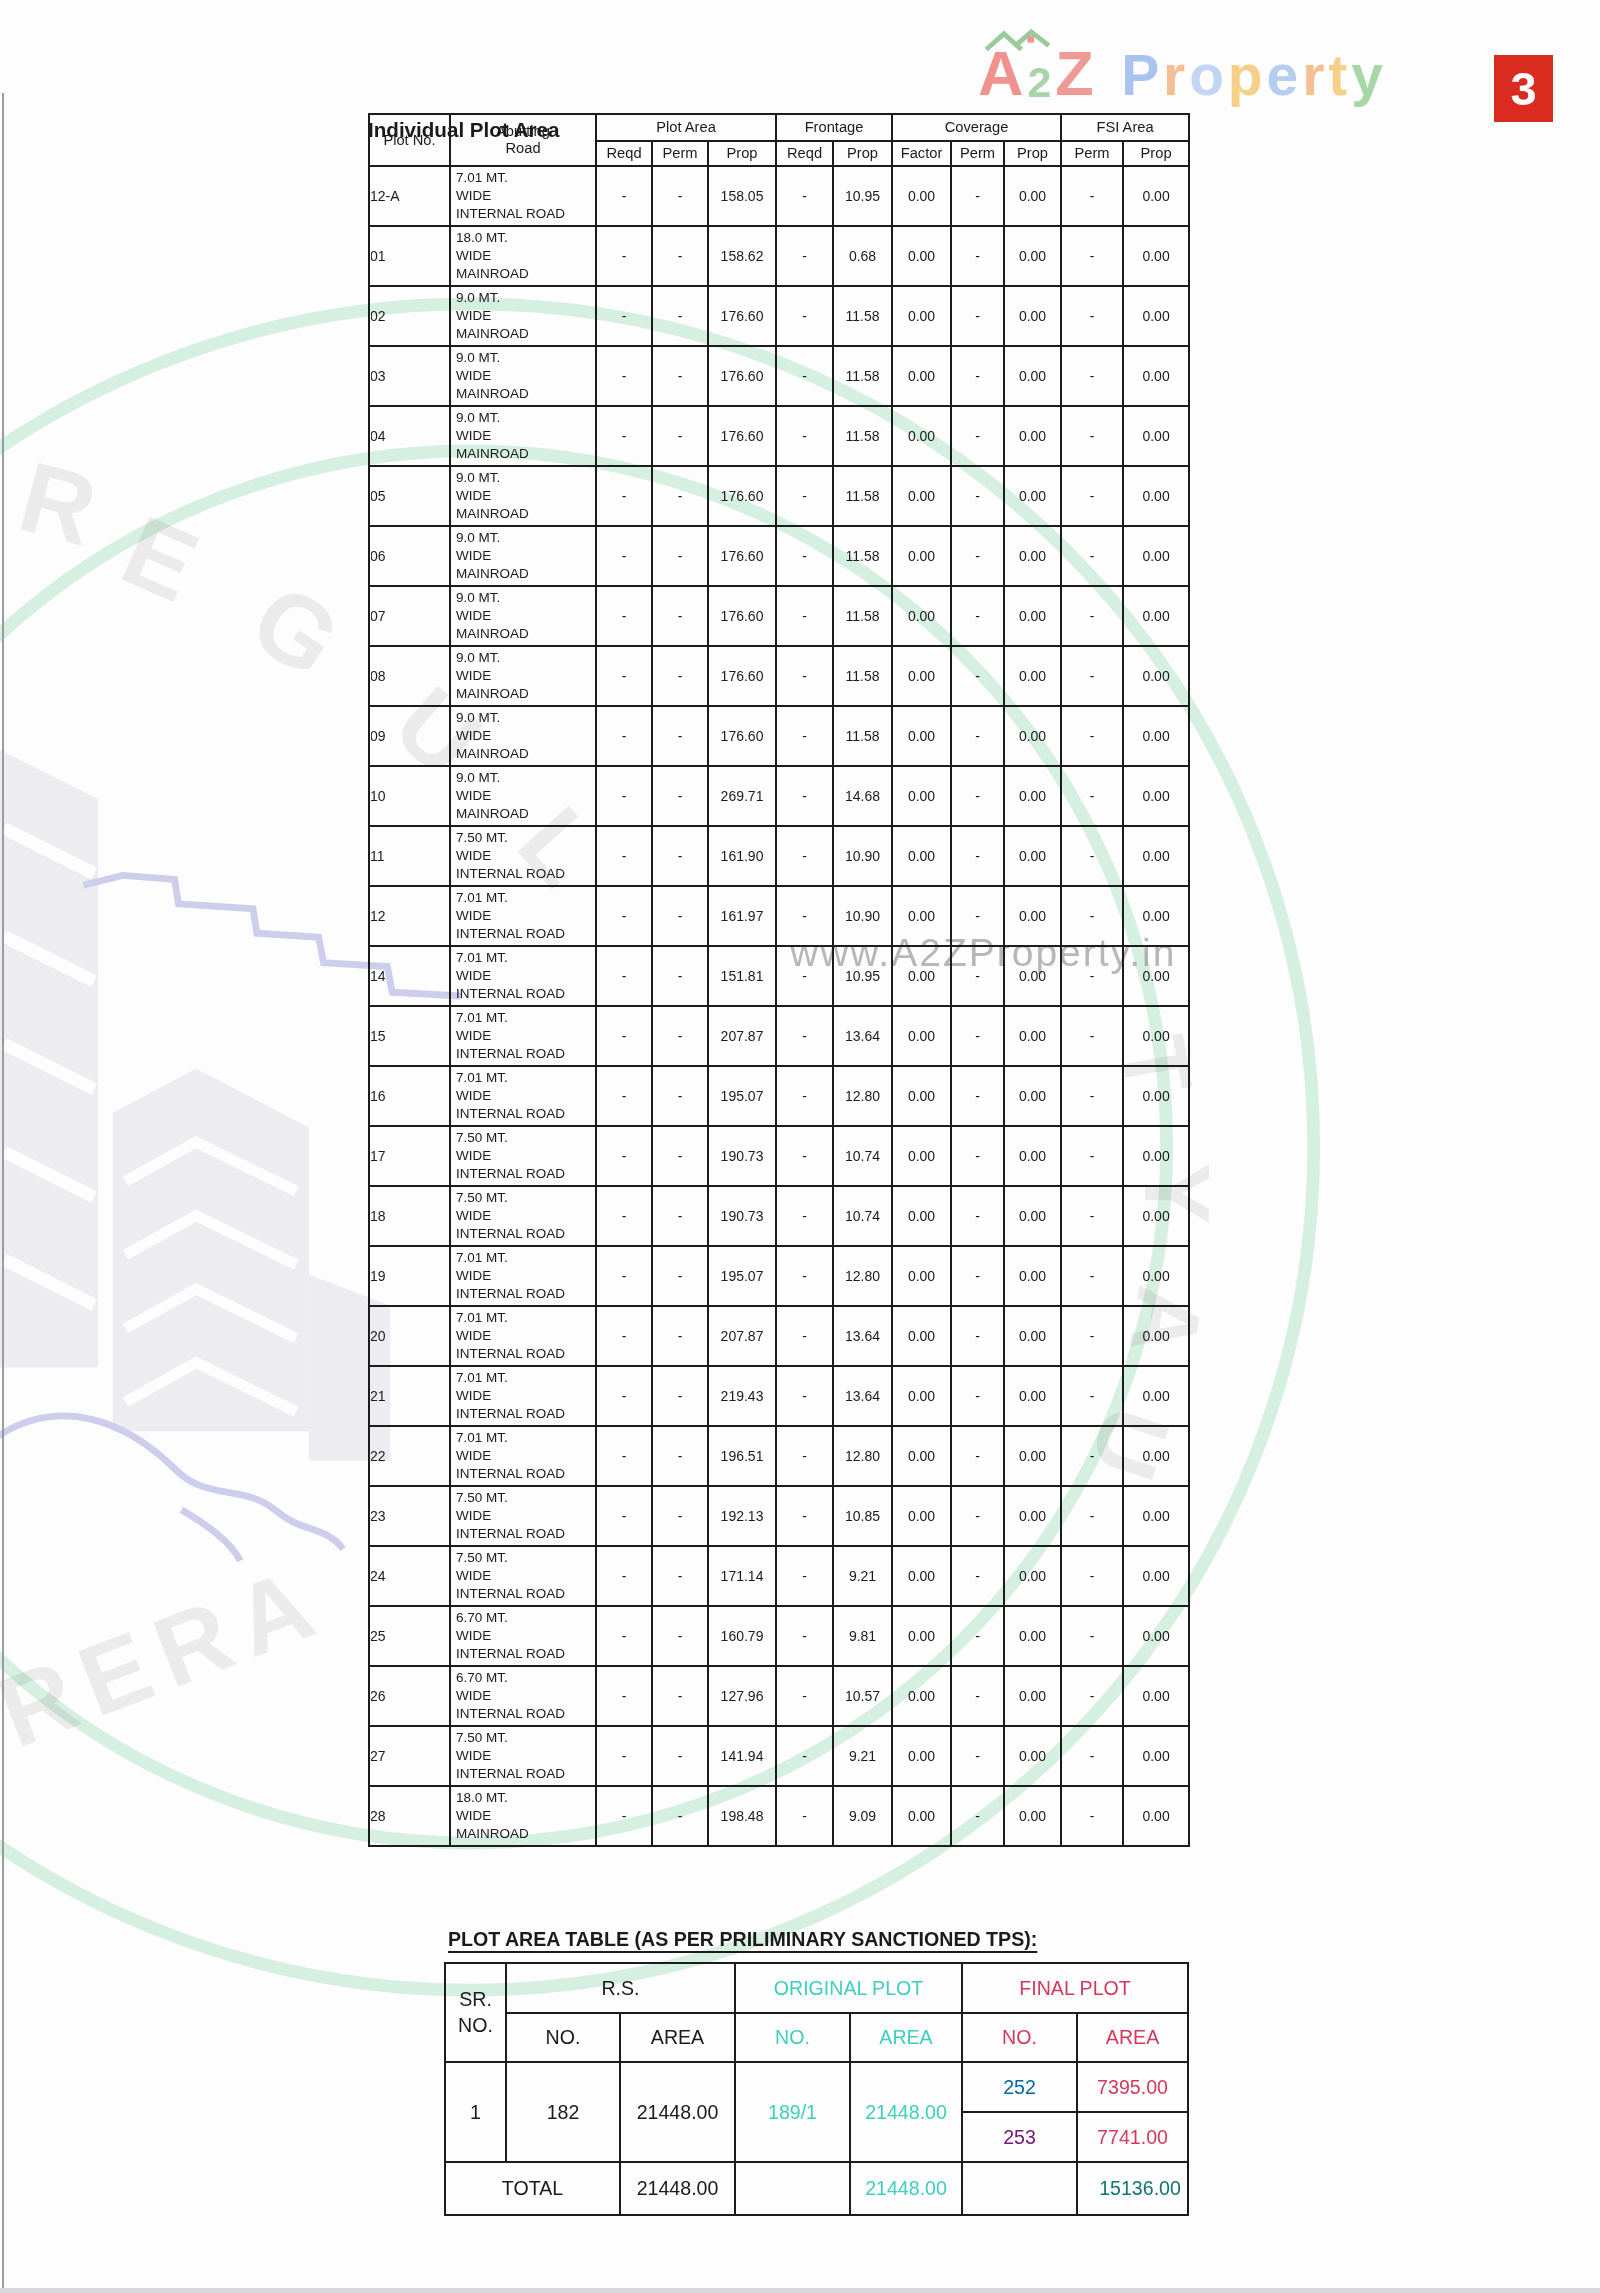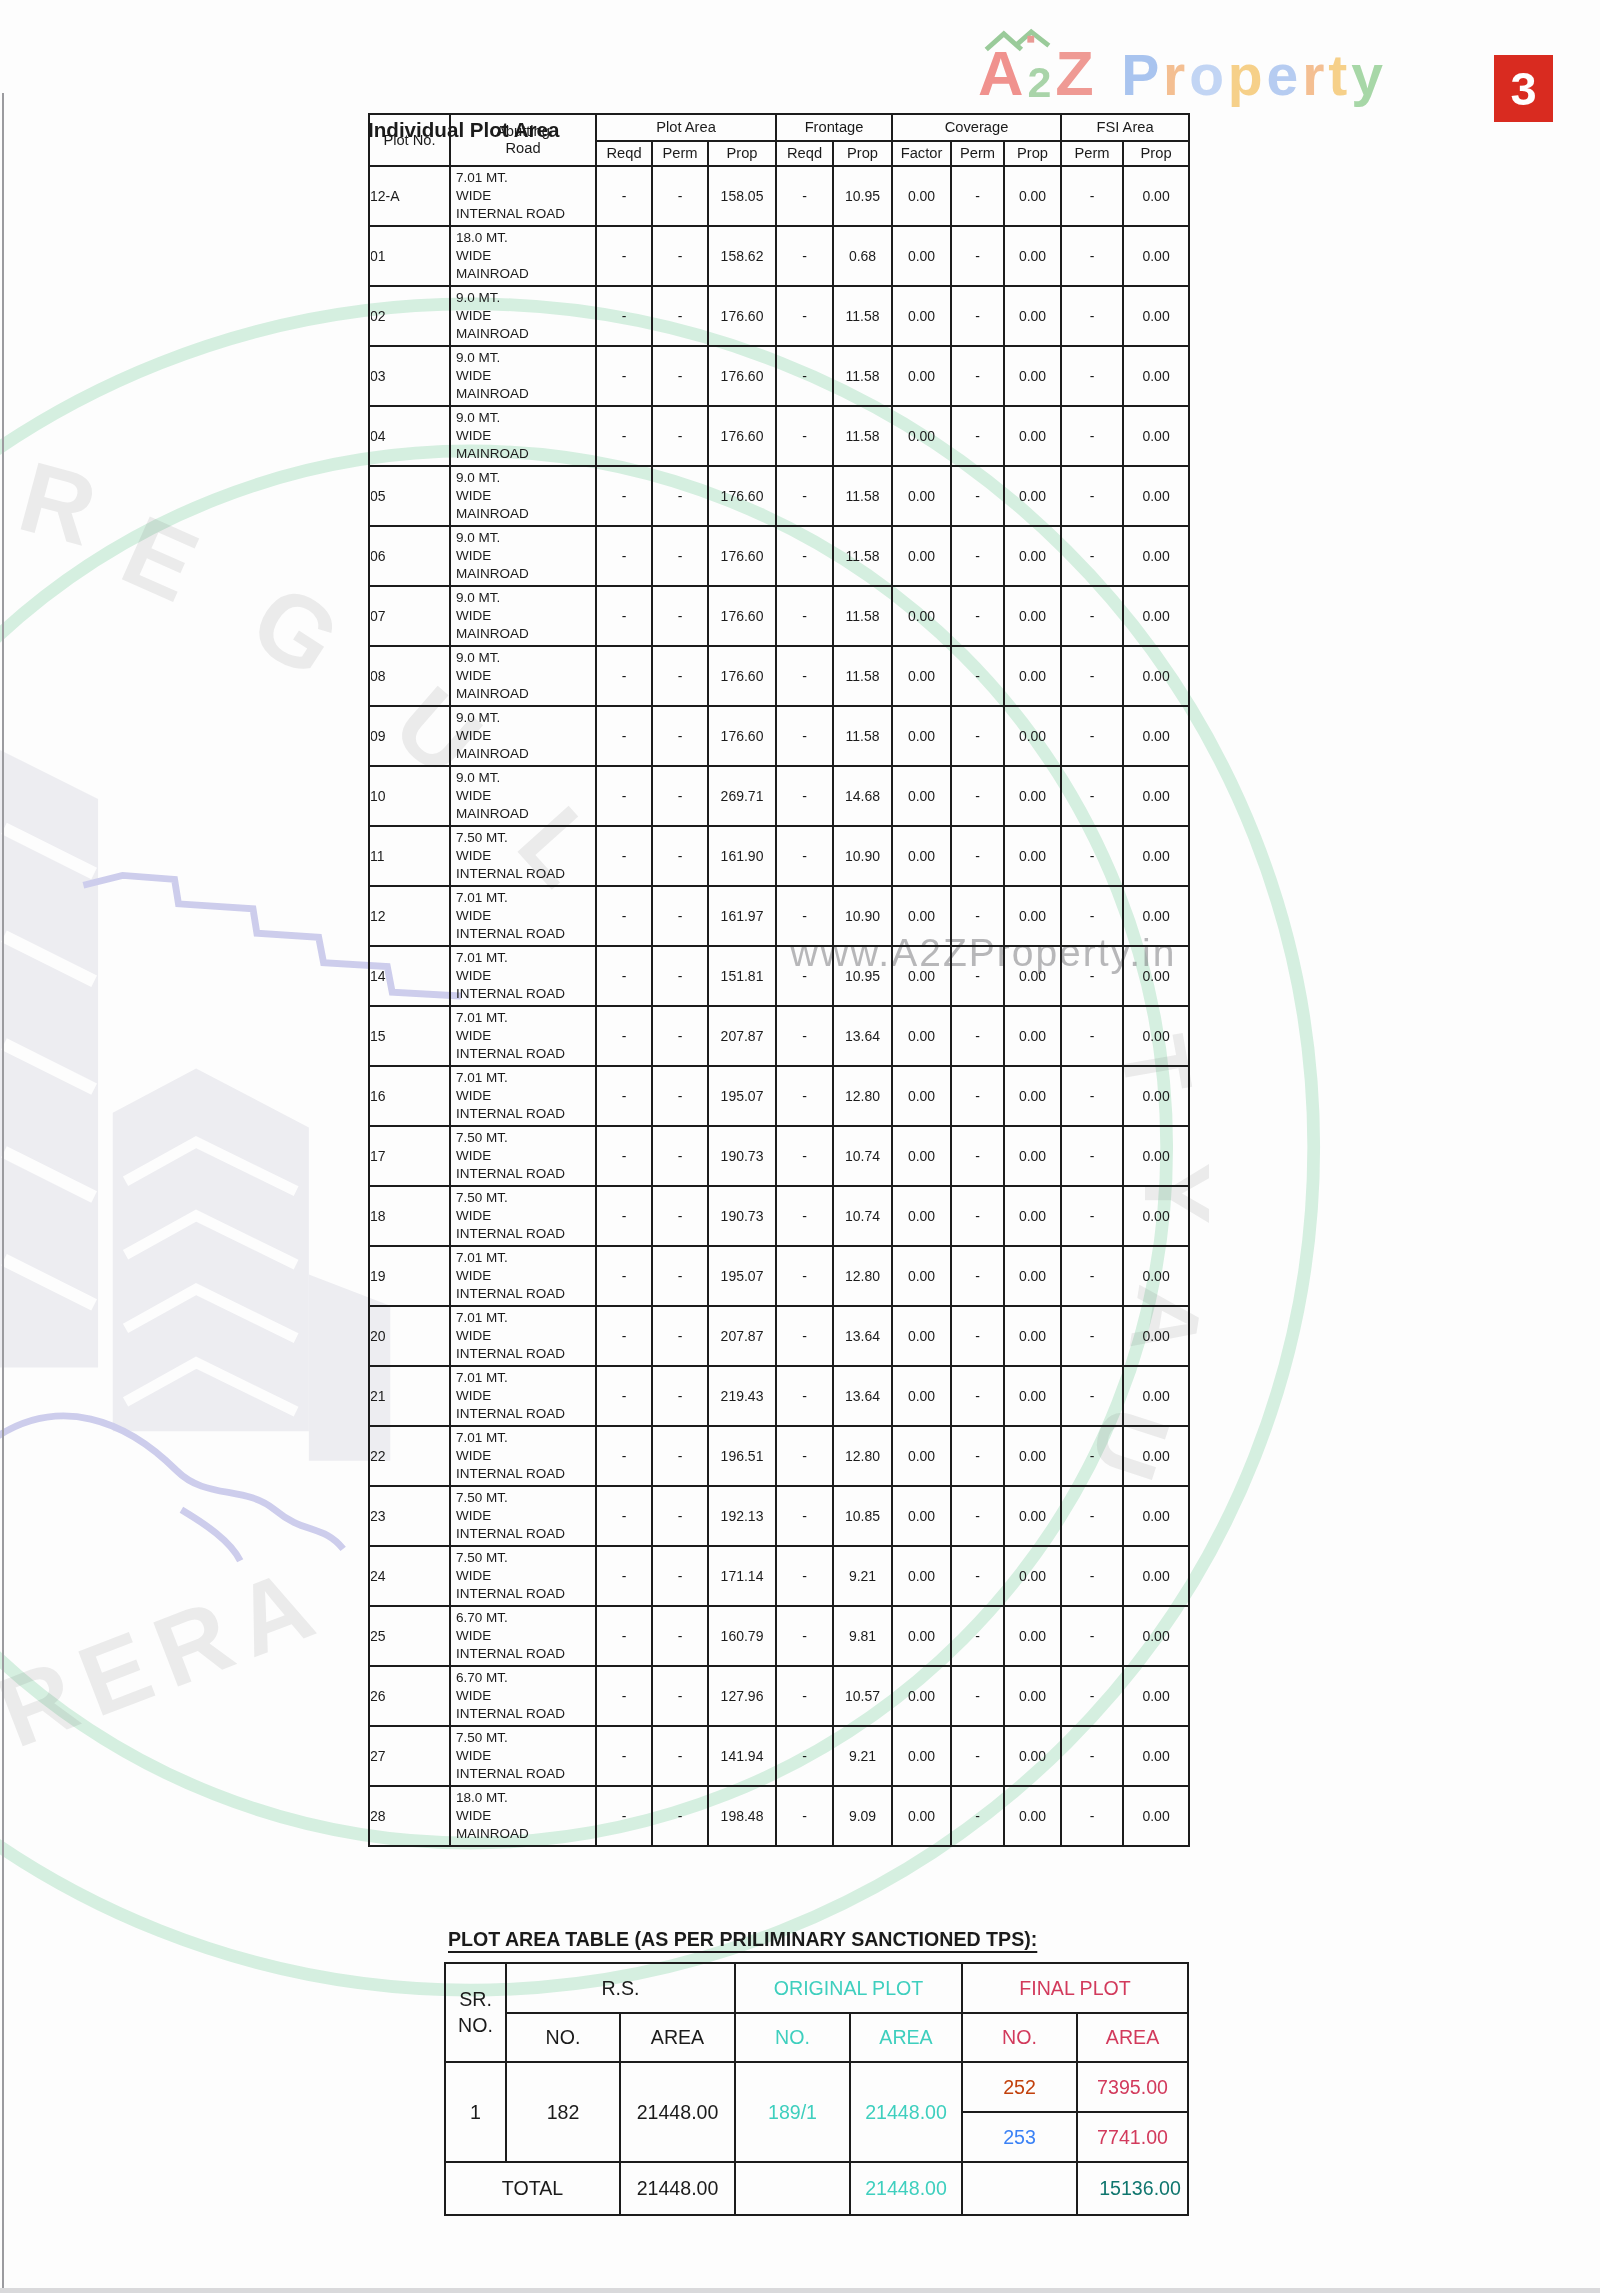--- a/index.html
+++ b/index.html
@@ -665,25 +665,25 @@
         <td class="teal" style="color: rgb(62, 207, 190);">AREA</td>
         <td class="crimson" style="color: rgb(210, 58, 92);">NO.</td>
         <td class="crimson" style="color: rgb(210, 58, 92);">AREA</td>
       </tr>
       <tr class="r3">
         <td rowspan="2">1</td>
         <td rowspan="2">182</td>
         <td rowspan="2">21448.00</td>
         <td rowspan="2" class="teal" style="color: rgb(62, 207, 190);">189/1</td>
         <td rowspan="2" class="teal" style="color: rgb(62, 207, 190);">21448.00</td>
-        <td class="crimson" style="color: #c2410c;">252</td>
+        <td class="crimson" style="color: #0369a1;">252</td>
         <td class="crimson" style="color: rgb(210, 58, 92);">7395.00</td>
       </tr>
       <tr class="r4">
-        <td class="crimson" style="color: #3b82f6;">253</td>
+        <td class="crimson" style="color: #701a75;">253</td>
         <td class="crimson" style="color: rgb(210, 58, 92);">7741.00</td>
       </tr>
       <tr class="r5">
         <td colspan="2">TOTAL</td>
         <td>21448.00</td>
         <td></td>
         <td class="teal" style="color: rgb(62, 207, 190);">21448.00</td>
         <td></td>
         <td class="crimson" style="color: #0f766e; padding-left: 16px;">15136.00</td>
       </tr>

